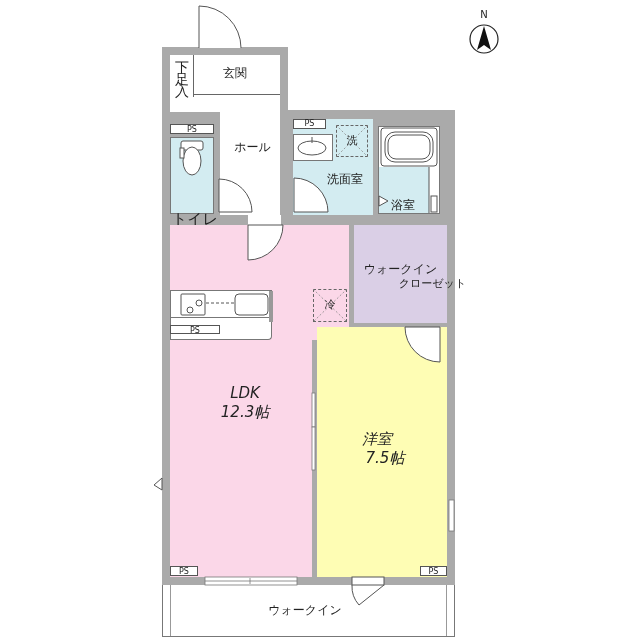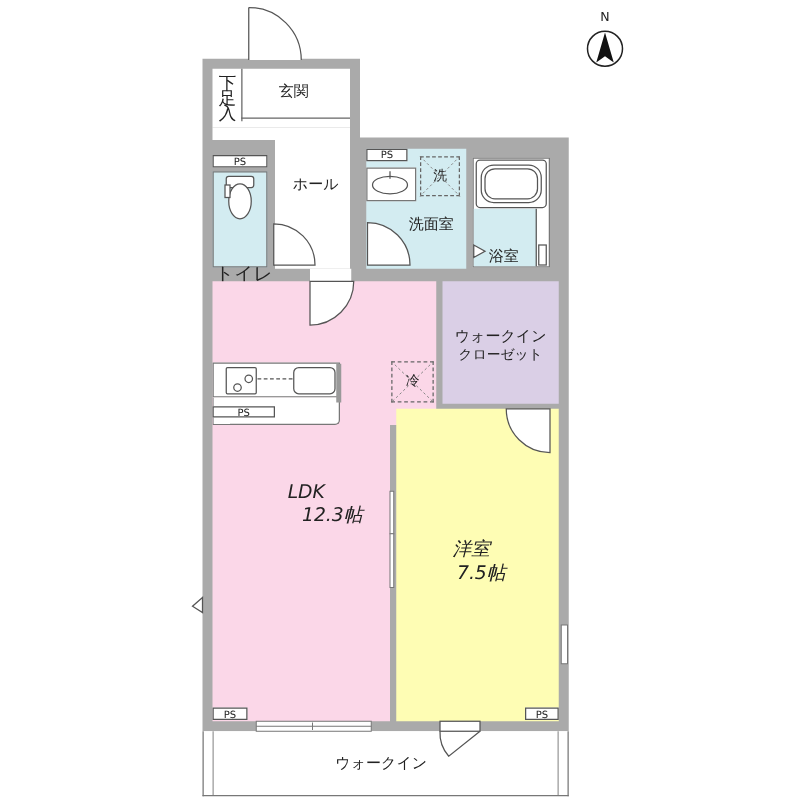--- a/index.html
+++ b/index.html
@@ -48,26 +48,26 @@
 <div class="label" style="left:380px;top:198px;width:46px;">浴室</div>
 
 <div class="room" style="left:170px;top:225px;width:179px;height:115px;background:#fbd7e8;"></div>
 <div class="room" style="left:170px;top:340px;width:142px;height:237px;background:#fbd7e8;"></div>
 <div class="abs" style="left:170px;top:290px;width:102px;height:28px;background:#fff;border:1px solid #777;box-sizing:border-box;"></div>
 <div class="abs" style="left:170px;top:318px;width:102px;height:22px;background:#fff;border:1px solid #777;border-top:none;box-sizing:border-box;border-radius:0 0 4px 0;"></div>
 <div class="ps" style="left:170px;top:325px;width:50px;height:9px;">PS</div>
 <div class="abs" style="left:313px;top:289px;width:34px;height:33px;border:1px dashed #666;box-sizing:border-box;"></div>
 <div class="label" style="left:313px;top:297px;width:34px;font-size:11px;">冷</div>
 <div class="label big" style="left:200px;top:384px;width:90px;">LDK</div>
-<div class="label big" style="left:200px;top:403px;width:90px;text-align:right;">12.3帖</div>
+<div class="label big" style="left:200px;top:403px;width:90px;">12.3帖</div>
 <div class="ps" style="left:170px;top:566px;width:28px;height:10px;">PS</div>
 
 <div class="room" style="left:354px;top:225px;width:93px;height:98px;background:#dacfe6;"></div>
 <div class="label" style="left:354px;top:262px;width:93px;font-size:12px;">ウォークイン</div>
-<div class="label" style="left:354px;top:276px;width:93px;font-size:11px;">クローゼット</div>
+<div class="label" style="left:354px;top:276px;width:93px;font-size:11px;padding-left:32px;">クローゼット</div>
 
 <div class="room" style="left:317px;top:327px;width:130px;height:250px;background:#fefdb4;"></div>
 <div class="label big" style="left:332px;top:430px;width:90px;">洋室</div>
 <div class="label big" style="left:340px;top:449px;width:90px;">7.5帖</div>
 <div class="ps" style="left:420px;top:566px;width:27px;height:10px;">PS</div>
 
 <div class="abs" style="left:162px;top:585px;width:293px;height:52px;border:1px solid #777;border-top:none;box-sizing:border-box;background:#fff;"></div>
 <div class="abs" style="left:170px;top:585px;width:277px;height:51px;border-left:1px solid #999;border-right:1px solid #999;box-sizing:border-box;"></div>
 <div class="label" style="left:250px;top:603px;width:110px;">ウォークイン</div>
 

